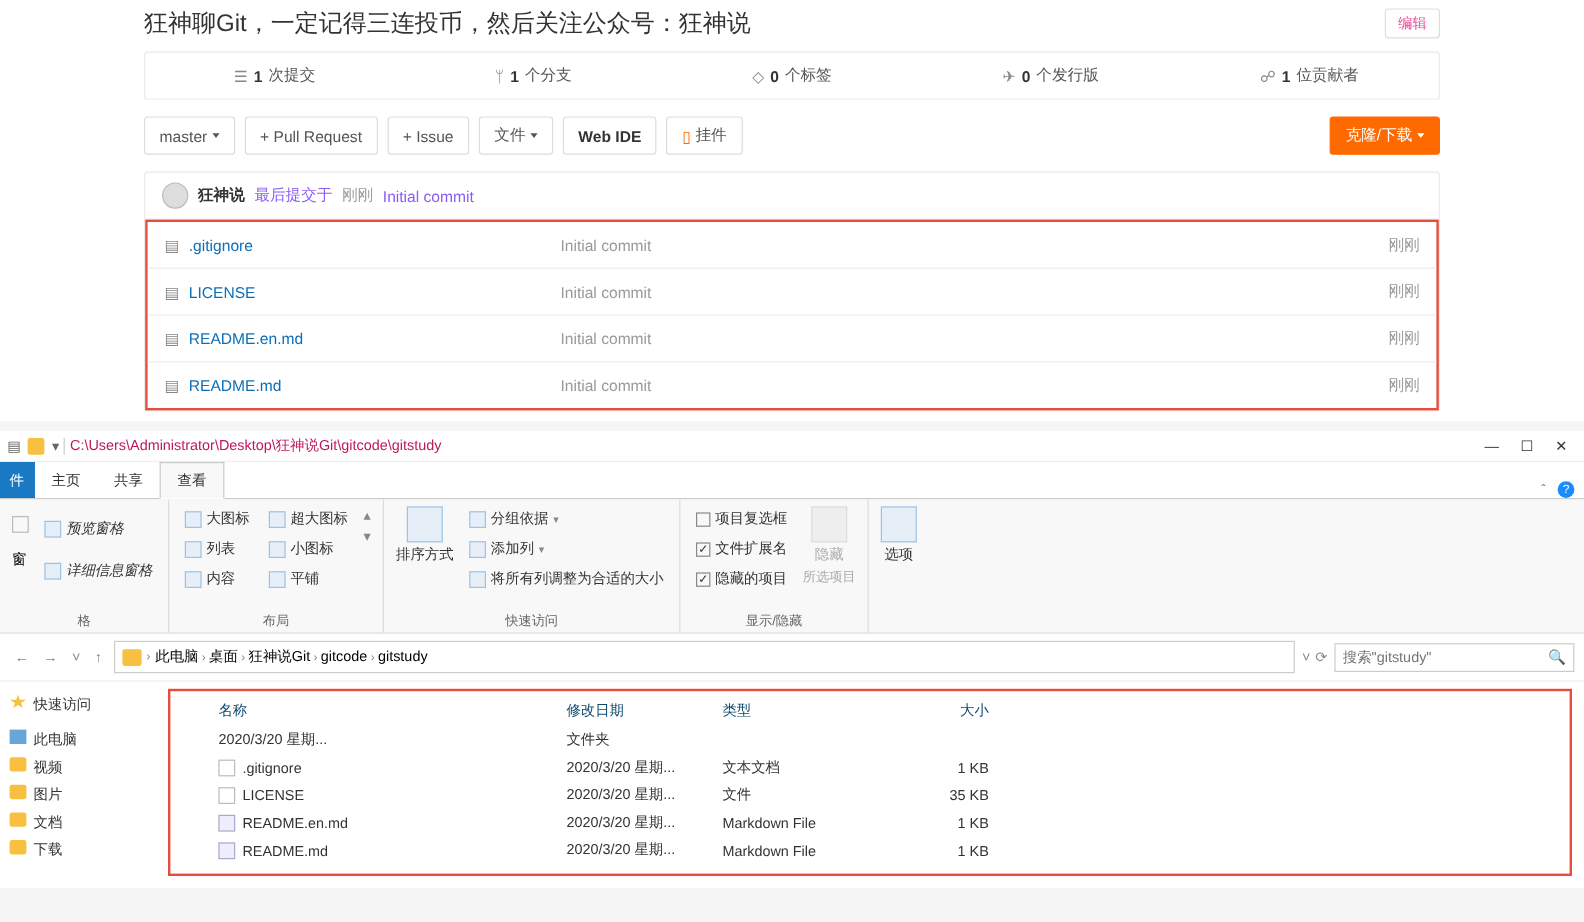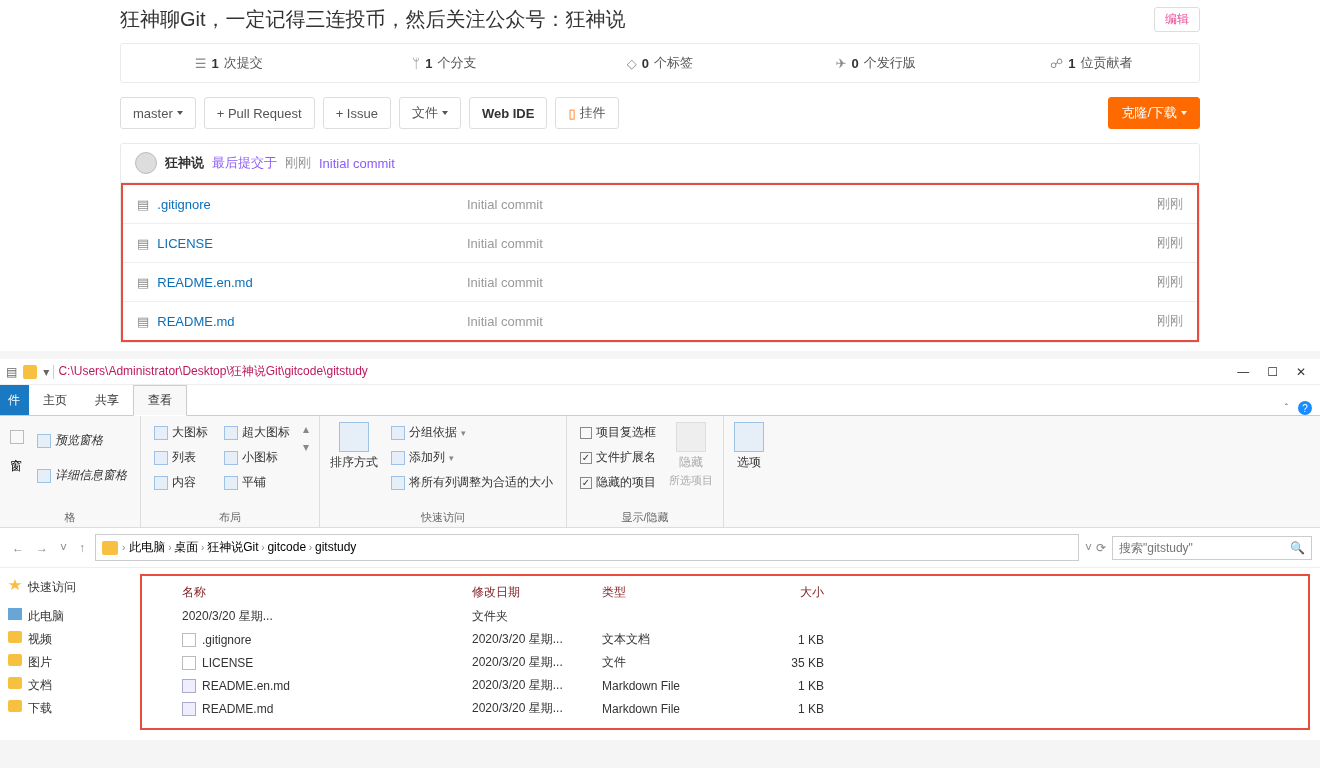--- a/index.html
+++ b/index.html
@@ -84,21 +84,21 @@
     .ex-side { width: 130px; padding: 8px 6px; font-size: 12px; color: #333; }
     .ex-side-item { display: flex; align-items: flex-start; gap: 6px; padding: 3px 2px; cursor: pointer; }
     .ex-side-item .sic { width: 14px; height: 12px; }
     .sic.star { background:#f8c040; clip-path: polygon(50% 0,61% 35%,98% 35%,68% 57%,79% 91%,50% 70%,21% 91%,32% 57%,2% 35%,39% 35%);}
     .sic.pc { background:#69a6d8; }
     .sic.folder { background:#f8c040; border-radius:2px; }
 
     .ex-list-wrap { flex: 1; padding: 6px 10px 10px; }
     .ex-list-box { border: 2px solid #e74c3c; padding: 4px 40px 8px; }
     .ex-list-head, .ex-list-row { display: grid; grid-template-columns: 290px 130px 140px 90px; font-size: 12px; align-items: center; }
-    .ex-list-head { color: #7f1d1d; padding: 4px 0; }
+    .ex-list-head { color: #0c4a6e; padding: 4px 0; }
     .ex-list-row { color: #333; padding: 3px 0; }
     .ex-list-row .fn { display:flex; align-items:center; gap:6px; }
     .ex-list-row .fico { width:14px;height:14px;display:inline-block;}
     .fico.folder { background:#f8c040; border-radius:2px; }
     .fico.txt { background:#fff; border:1px solid #bbb; }
     .fico.file { background:#fff; border:1px solid #bbb; }
     .fico.md { background:#eef; border:1px solid #aac; }
     .ex-list-row .sz { text-align: right; padding-right: 8px; }
   </style>
 </head>

